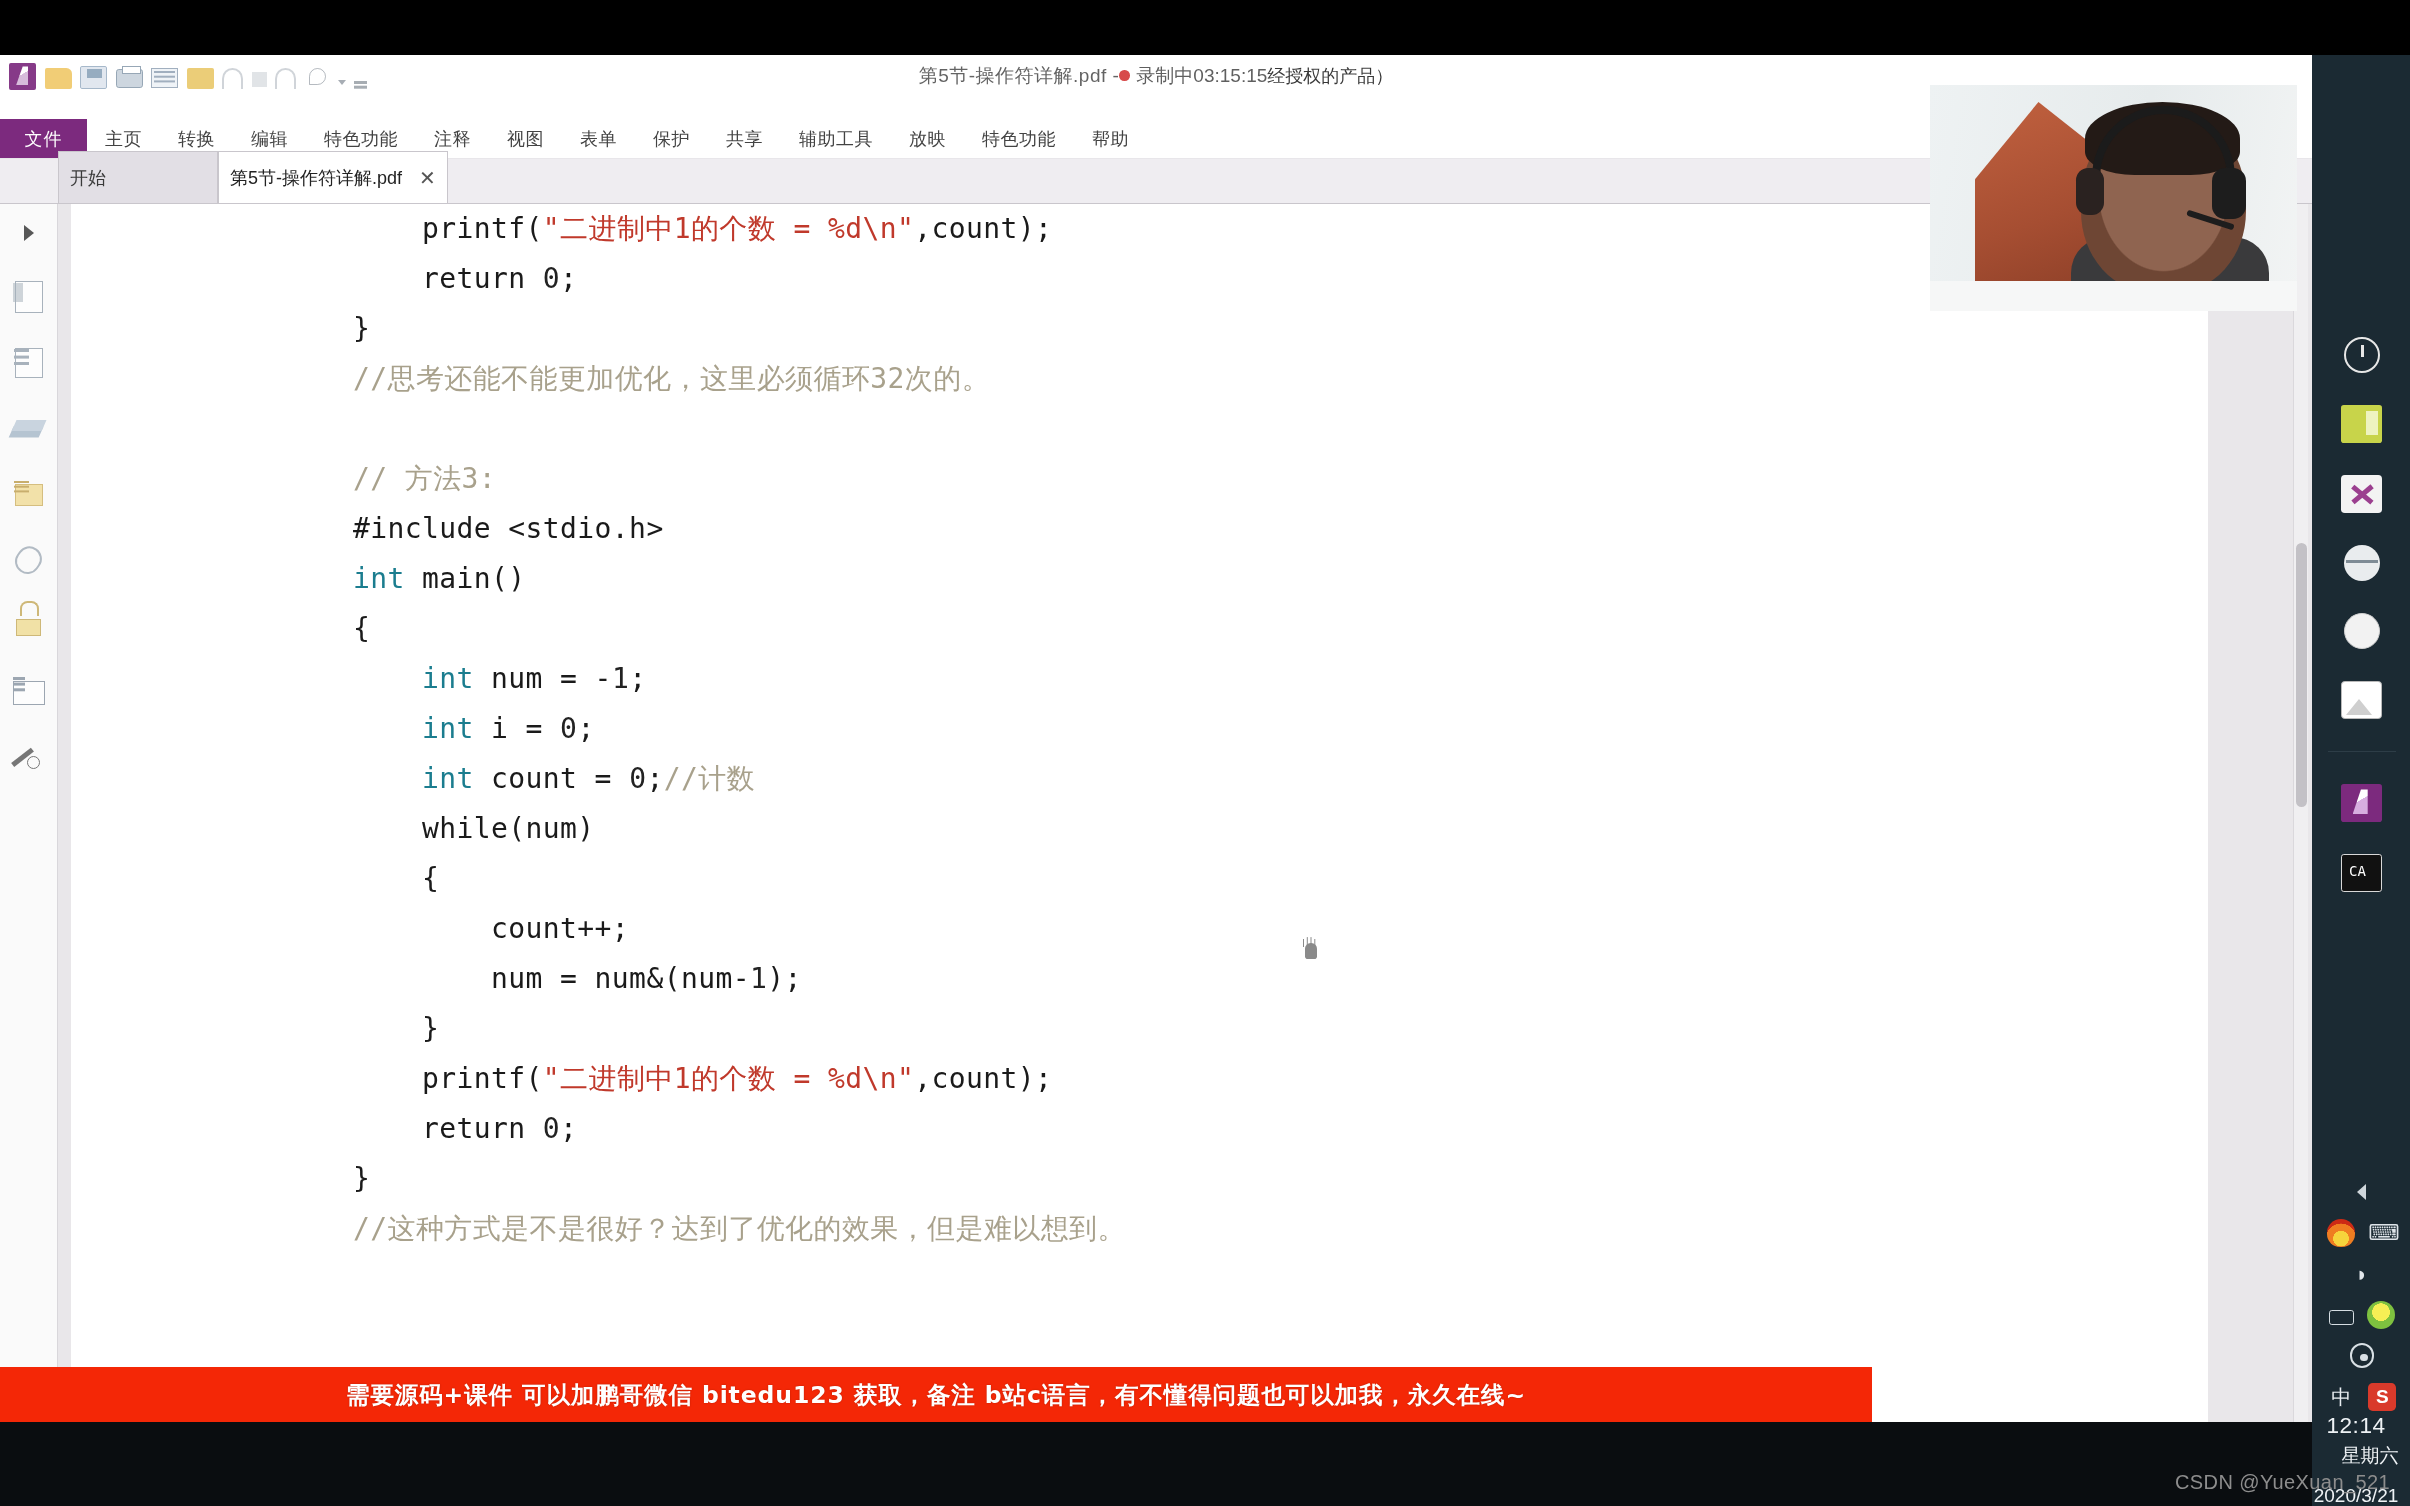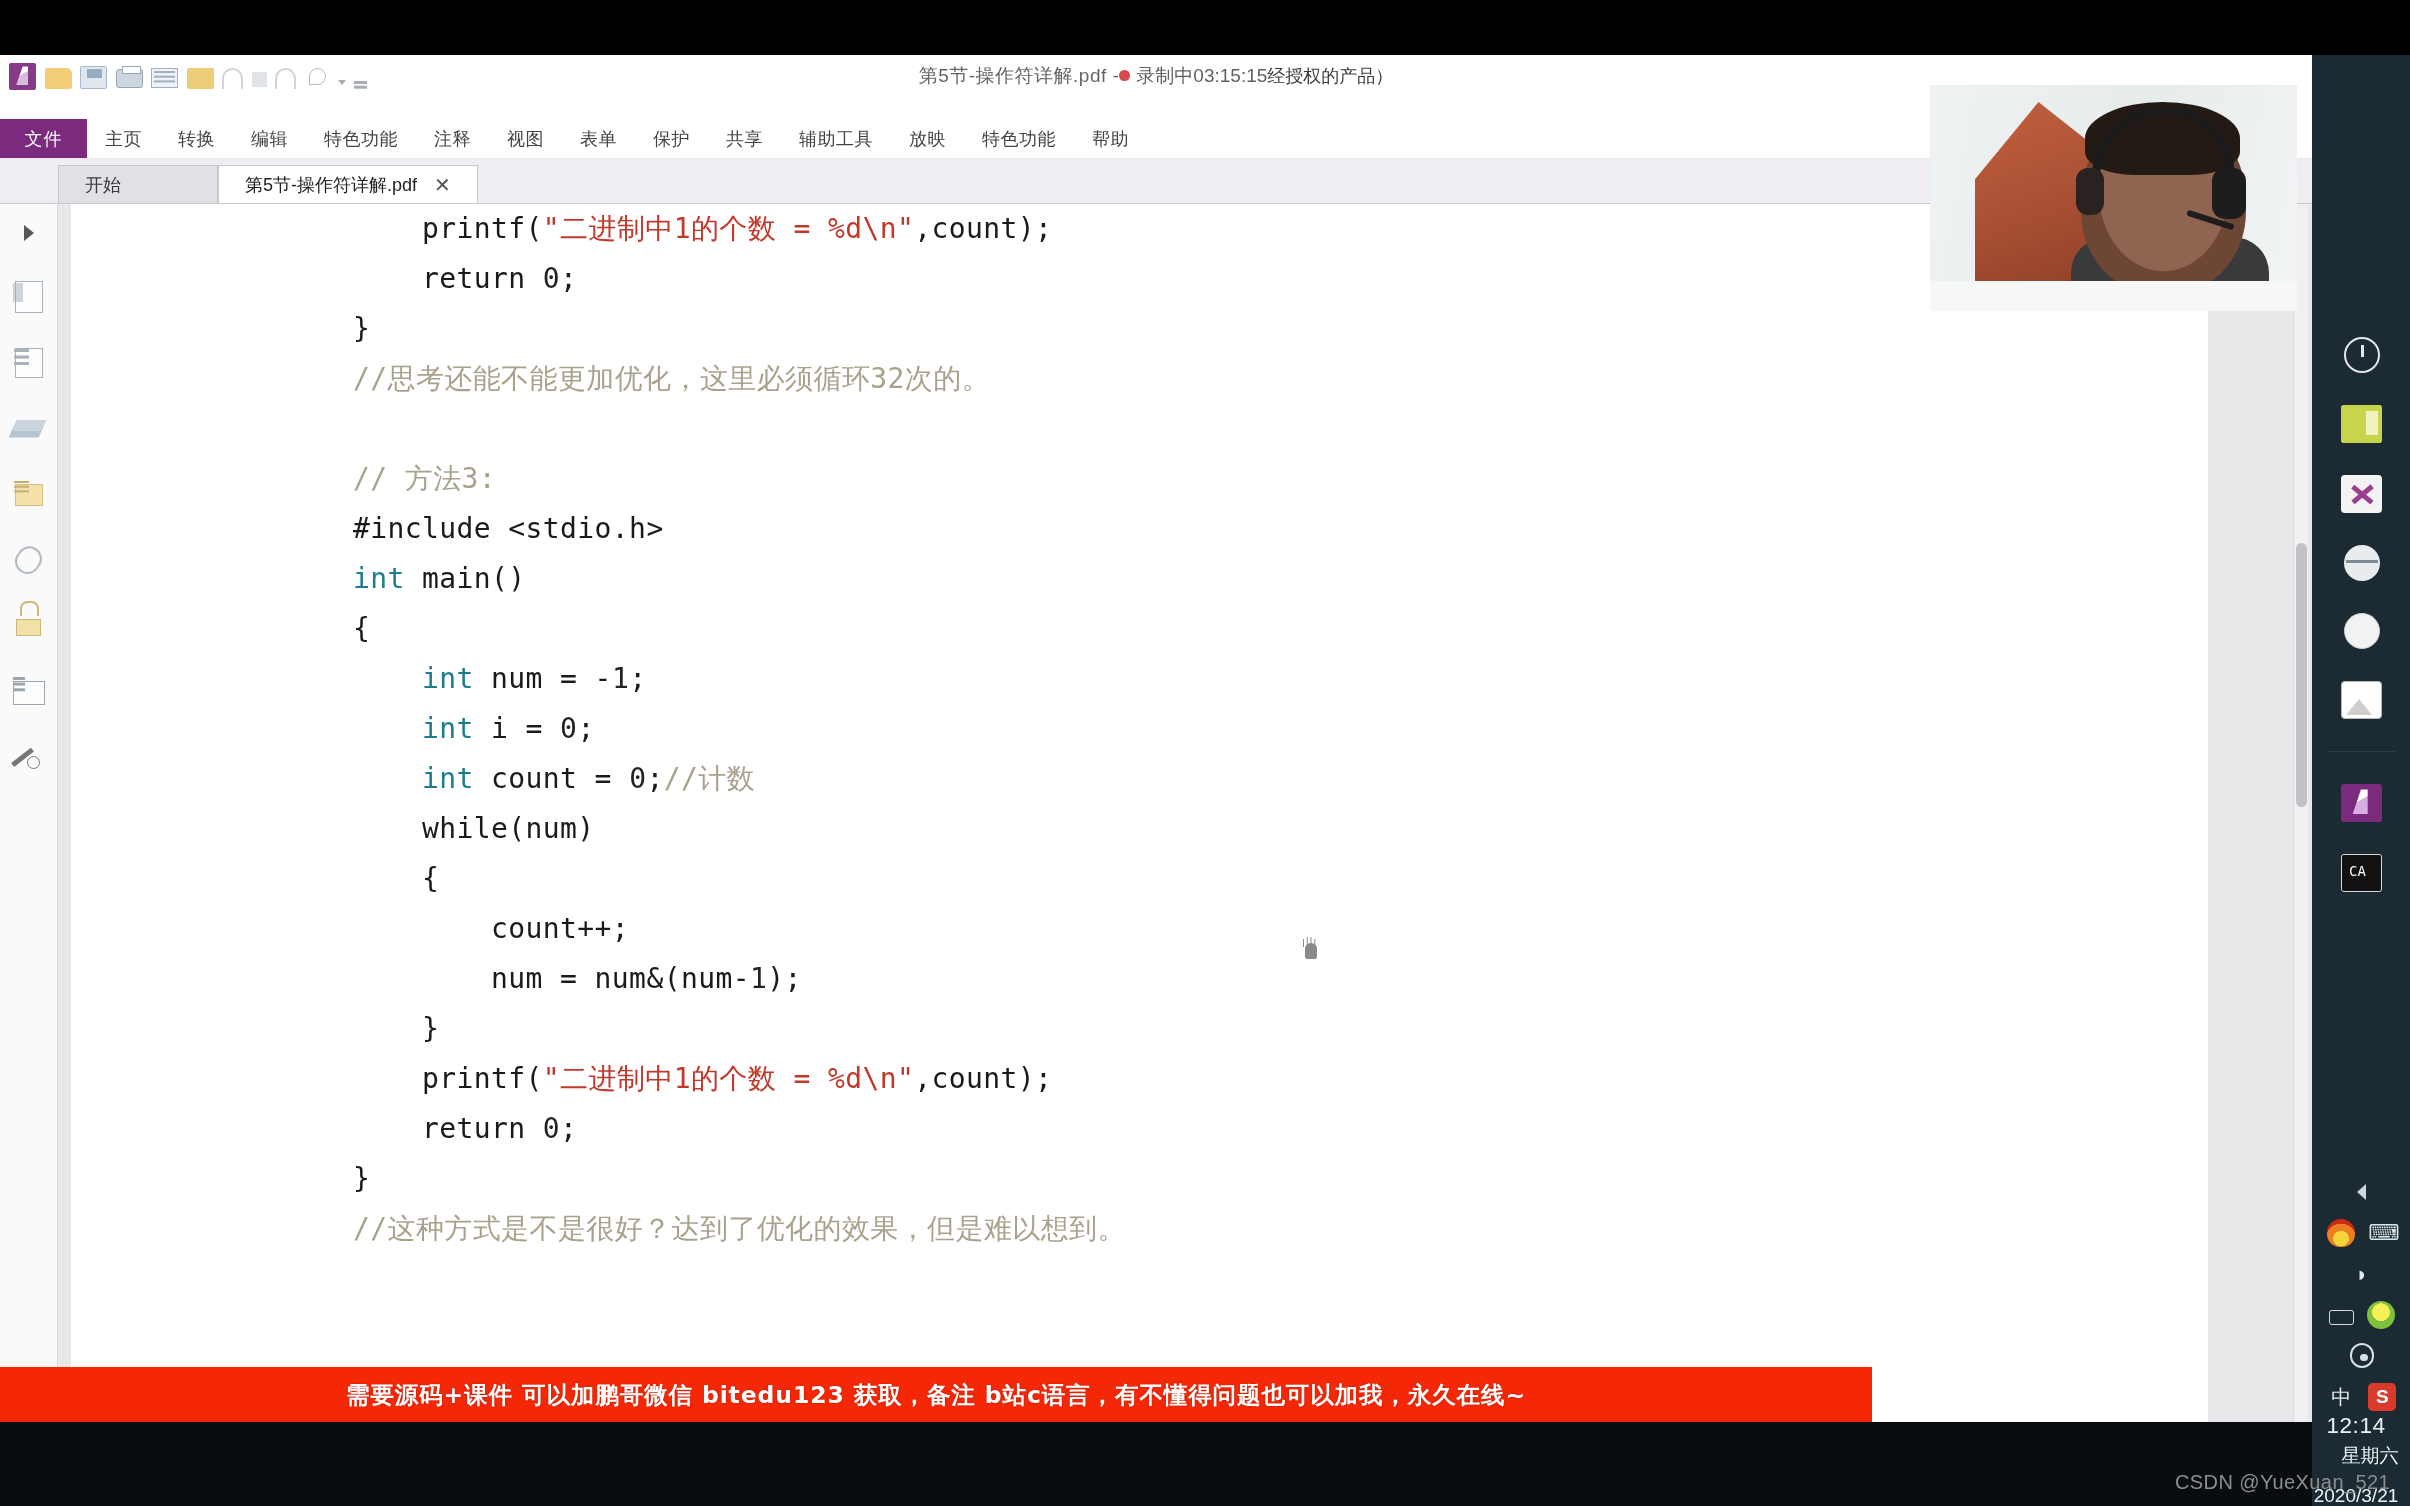--- a/index.html
+++ b/index.html
@@ -82,22 +82,22 @@
     display:flex; align-items:center; padding: 0 18px;
     font-size:18px; color:#2f2f2f; letter-spacing:0.5px; opacity:.9;
   }
 
   
   .tabstrip {
     height: 45px; background:#efedf1; display:flex; align-items:flex-end;
     border-bottom:0.9px solid #c9c6cc; padding-left: 58px;
   }
   .tab {
-    height: 38px; display:flex; align-items:center; gap:17px;
-    padding: 0 26px; font-size:18px; color:#3a3a3a;
+    height: 52px; display:flex; align-items:center; gap:17px;
+    padding: 0 11px; font-size:18px; color:#3a3a3a;
     background:#e2dfe5; border:0.9px solid #c9c6cc; border-bottom:none;
     min-width: 160px;
   }
   .tab.active { background:#ffffff; color:#222; }
   .tab-close { font-size:20px; color:#555; line-height:1; }
 
   
   .app-body { position:relative; height: calc(100% - 149px); display:flex; background:#f3f2f4;}
 
   .left-rail {

